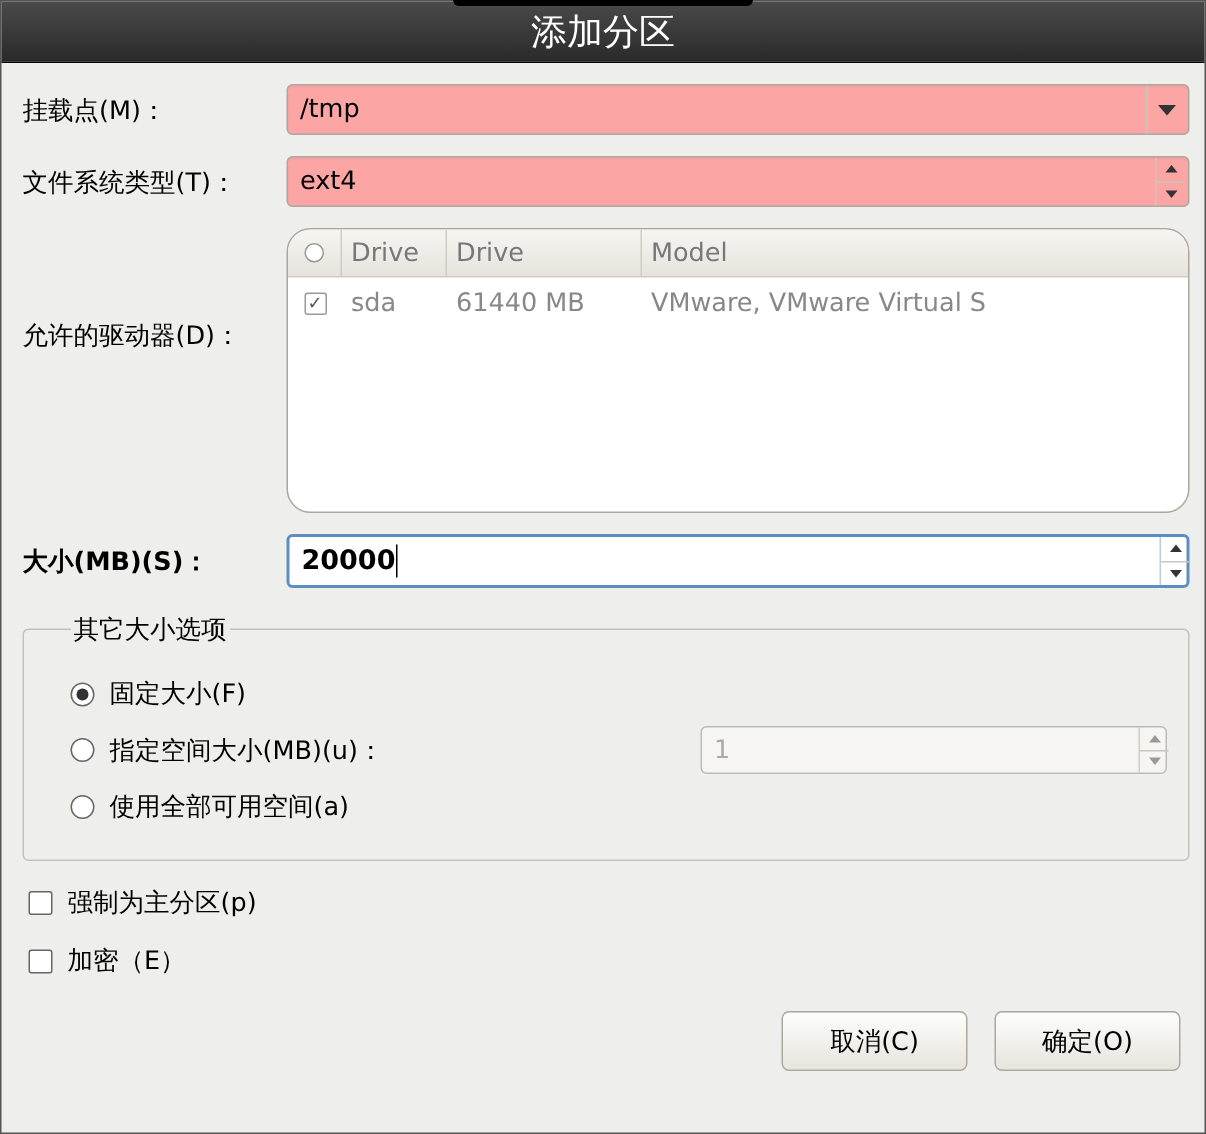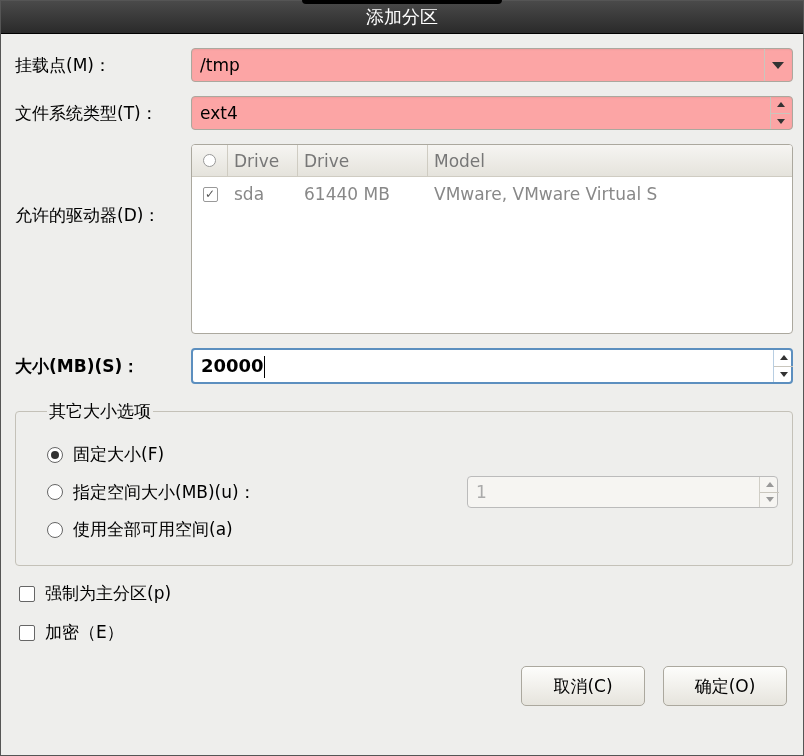--- a/index.html
+++ b/index.html
@@ -17,21 +17,21 @@
     background: #eeeeec;
     border: 1px solid #555;
     display: flex;
     flex-direction: column;
   }
   .titlebar {
     background: linear-gradient(to bottom, #4a4a4a, #2a2a2a);
     color: #fff;
     text-align: center;
     padding: 4px 0;
-    font-size: 18px;
+    font-size: 24px;
     border-bottom: 1px solid #000;
     position: relative;
   }
   .titlebar-top-hint {
     position: absolute;
     top: -1px;
     left: 50%;
     transform: translateX(-50%);
     width: 200px;
     height: 4px;
@@ -107,21 +107,21 @@
     border-bottom: 5px solid #333;
   }
   .tri-down {
     width: 0; height: 0;
     border-left: 4px solid transparent;
     border-right: 4px solid transparent;
     border-top: 5px solid #333;
   }
   .drive-table {
     border: 1px solid #aba89e;
-    border-radius: 4px;
+    border-radius: 16px;
     height: 190px;
     background: #fff;
     overflow: hidden;
   }
   .drive-header {
     background: linear-gradient(to bottom, #f6f5f2, #e5e3dc);
     display: flex;
     height: 32px;
     align-items: center;
     color: #777;

